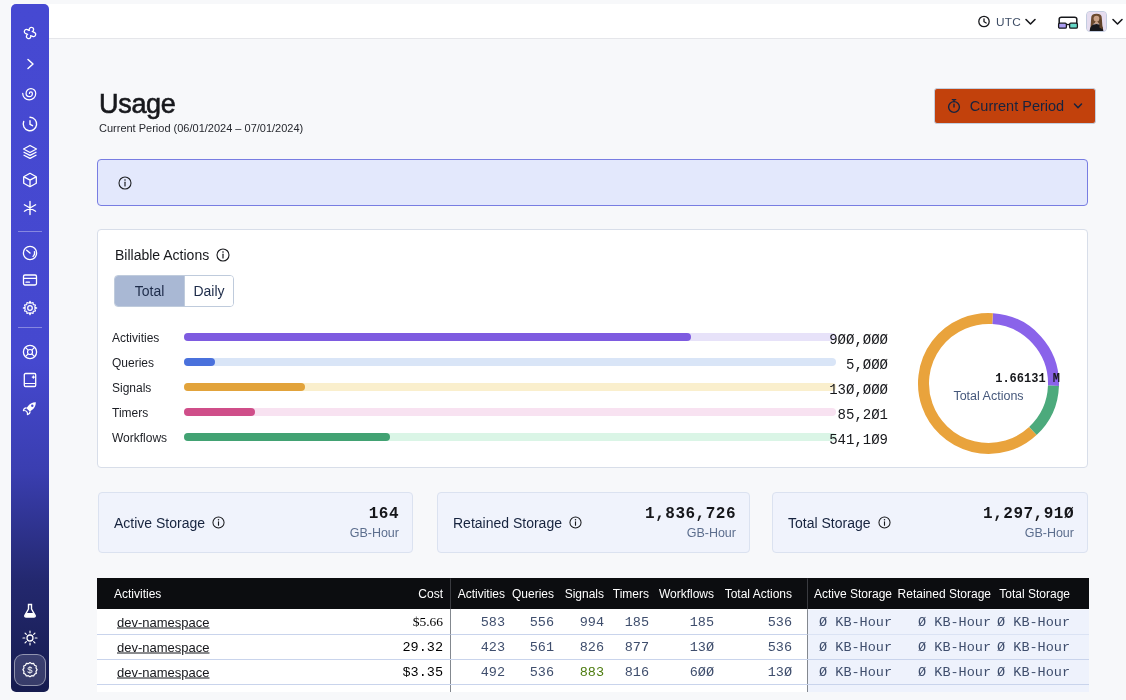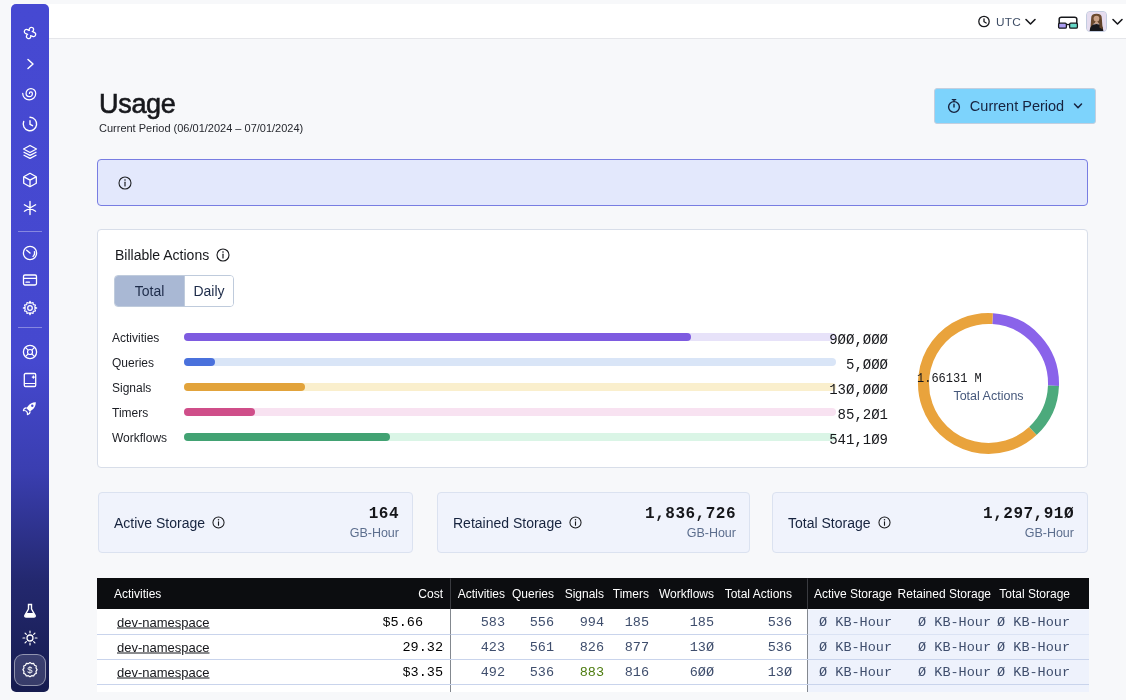--- a/index.html
+++ b/index.html
@@ -14,21 +14,21 @@
   #sidebar { left:11px; top:4px; width:38px; height:688px; border-radius:5px;
     background:linear-gradient(180deg,#4649d2 0%,#4548cf 52%,#3a3eb0 68%,#23286e 84%,#161c4f 100%); }
   .sicon { position:absolute; left:50%; transform:translate(-50%,-50%); }
   .sdiv { position:absolute; left:7px; width:24px; height:1px; background:rgba(255,255,255,.35); }
 
   
   #title { left:99px; top:89px; font-size:27px; font-weight:400; color:#17181c; letter-spacing:-0.3px; -webkit-text-stroke:0.6px #17181c; }
   #subtitle { left:99px; top:122px; font-size:11px; color:#26282e; }
 
   
-  #period-btn { left:934px; top:88px; width:162px; height:36px; background:#7dd3fc; border:1px solid #c3cfdf; border-radius:3px; display:flex; align-items:center; justify-content:center; gap:8px; font-size:14.5px; font-weight:500; color:#17233f; }
+  #period-btn { left:934px; top:88px; width:162px; height:36px; background:#c2410c; border:1px solid #c3cfdf; border-radius:3px; display:flex; align-items:center; justify-content:center; gap:8px; font-size:14.5px; font-weight:500; color:#17233f; }
 
   
   #banner { left:97px; top:159px; width:991px; height:47px; background:#e3e8fc; border:1px solid #787de2; border-radius:4px; display:flex; align-items:center; padding-left:20px; gap:7px; font-size:12.4px; color:#1f2125; }
 
   
   #bcard { left:97px; top:229px; width:991px; height:239px; background:#fff; border:1px solid #d8dee9; border-radius:4px; }
   #bcard-title { left:115px; top:247px; font-size:14px; font-weight:500; color:#17181c; display:flex; align-items:center; gap:7px; }
   #tabs { left:114px; top:275px; height:32px; display:flex; border:1px solid #bfcbdc; border-radius:4px; overflow:hidden; }
   #tabs .tab { display:flex; align-items:center; justify-content:center; font-size:14px; color:#1d2b49; }
   #tab-total { width:69px; background:#a9b8d4; font-weight:500;}
@@ -257,21 +257,21 @@
     </div>
     <span class="chart-val">541,1Ø9</span>
   </div>
 
   <div class="abs" style="left:917px;top:312px;width:143px;height:143px;">
     <svg width="143" height="143" viewBox="0 0 143 143">
       <path d="M75.58 6.63 A65 65 0 0 1 136.46 73.77" fill="none" stroke="#8a63ea" stroke-width="11"></path>
       <path d="M136.46 73.77 A65 65 0 0 1 115.83 119.04" fill="none" stroke="#4caa7c" stroke-width="11"></path>
       <path d="M115.83 119.04 A65 65 0 1 1 75.58 6.63" fill="none" stroke="#e9a33c" stroke-width="11"></path>
     </svg>
-    <div style="position:absolute;left:0;top:60px;width:143px;text-align:left;font-family:'Liberation Mono',monospace;font-weight:normal;font-size:12px;color:#17181c;">1.66131 M</div>
+    <div style="position:absolute;left:0;top:60px;width:143px;text-align:right;font-family:'Liberation Mono',monospace;font-weight:bold;font-size:12px;color:#17181c;">1.66131 M</div>
     <div style="position:absolute;left:0;top:77px;width:143px;text-align:center;font-size:12.5px;color:#46587b;">Total Actions</div>
   </div>
 
   <div class="stat" style="left:98px;width:315px;">
     <div class="stat-label">
       <span>Active Storage</span>
       <svg width="13" height="13" viewBox="0 0 14 14">
         <circle cx="7" cy="7" r="6" fill="none" stroke="#17181c" stroke-width="1.1"></circle>
         <path d="M7 6.2 V10" stroke="#17181c" stroke-width="1.2" stroke-linecap="round"></path>
         <circle cx="7" cy="4" r="0.8" fill="#17181c"></circle>
@@ -319,21 +319,21 @@
       <div style="right:98px;">Retained Storage</div>
       <div style="right:19px;">Total Storage</div>
       <div class="vsep1" style="background:#3a3b40;"></div>
       <div class="vsep2" style="background:#3a3b40;"></div>
     </div>
     <div class="trow" style="top:31px;height:26px;">
       <div class="storage-bg"></div>
       <div class="vsep1"></div>
       <div class="vsep2"></div>
       <div class="c-ns"><a class="nslink">dev-namespace</a></div>
-      <div class="mono12" style="right:666px;">$5.66</div>
+      <div class="mono12" style="right:646px;font-family:Liberation Serif, serif;">$5.66</div>
       <div class="mono12" style="right:584px;color:#3f4e6d;">583</div>
       <div class="mono12" style="right:535px;color:#3f4e6d;">556</div>
       <div class="mono12" style="right:485px;color:#3f4e6d;">994</div>
       <div class="mono12" style="right:440px;color:#3f4e6d;">185</div>
       <div class="mono12" style="right:375px;color:#3f4e6d;">185</div>
       <div class="mono12" style="right:297px;color:#3f4e6d;">536</div>
       <div class="mono12" style="right:197px;color:#3f4e6d;">Ø KB-Hour</div>
       <div class="mono12" style="right:98px;color:#3f4e6d;">Ø KB-Hour</div>
       <div class="mono12" style="right:19px;color:#3f4e6d;">Ø KB-Hour</div>
     </div>

